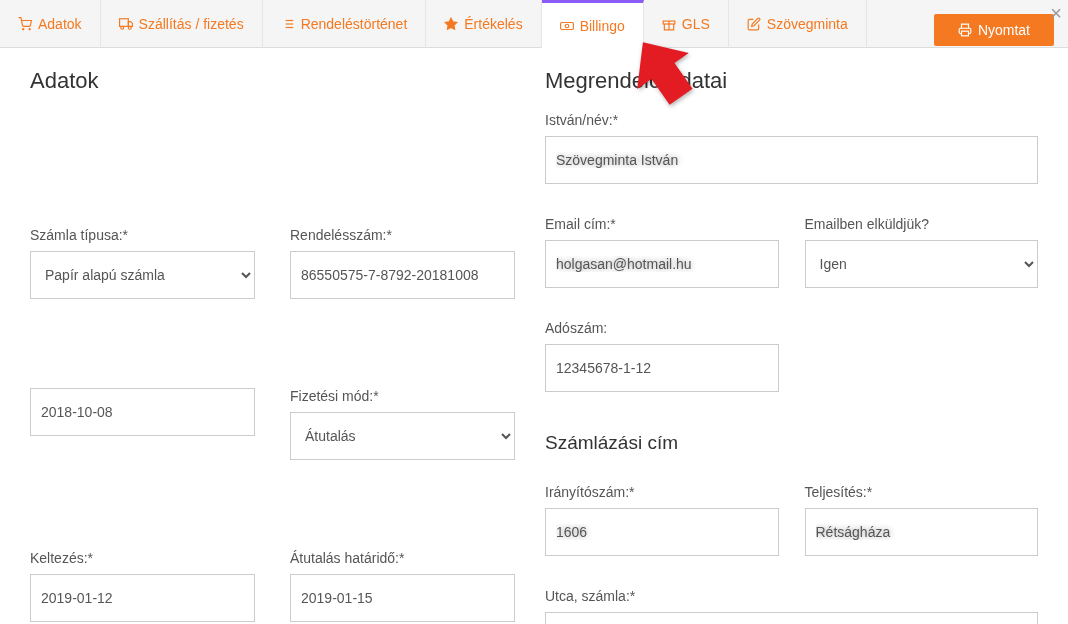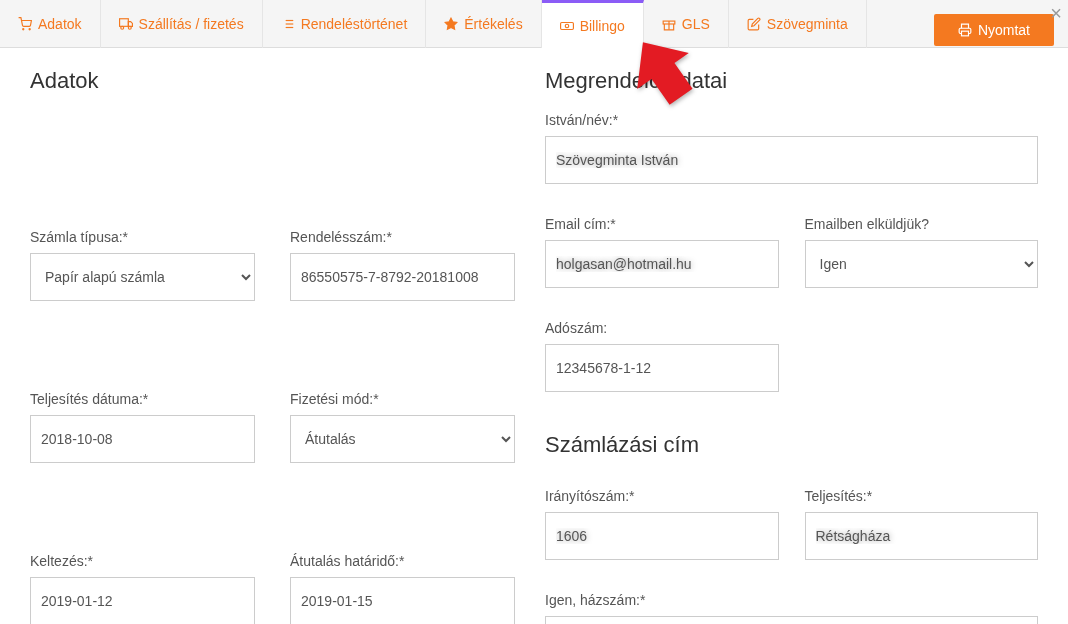--- a/index.html
+++ b/index.html
@@ -86,21 +86,21 @@
       flex: 1;
     }
     h2 {
       font-size: 22px;
       font-weight: 400;
       color: #333;
       margin-bottom: 18px;
       width: 100%;
     }
     h3 {
-      font-size: 22px;
+      font-size: 19px;
       font-weight: 400;
       color: #333;
       margin-bottom: 14px;
       margin-top: 8px;
       width: 100%;
     }
     .form-group {
       margin-bottom: 16px;
     }
     .left-grid {
@@ -260,21 +260,20 @@
           <label>Számla típusa:*</label>
           <select>
             <option>Papír alapú számla</option>
           </select>
         </div>
         <div class="form-group">
           <label>Rendelésszám:*</label>
           <input type="text" value="86550575-7-8792-20181008" style="">
         </div>
         <div class="form-group">
-          <label>Teljesítés dátuma:*</label>
           <input type="text" value="2018-10-08" style="">
         </div>
         <div class="form-group">
           <label>Fizetési mód:*</label>
           <select>
             <option>Átutalás</option>
           </select>
         </div>
         <div class="form-group">
           <label>Keltezés:*</label>
@@ -313,21 +312,21 @@
         </div>
         <div class="form-group">
           <label>Irányítószám:*</label>
           <input type="text" class="blurred" value="1606" style="">
         </div>
         <div class="form-group">
           <label>Teljesítés:*</label>
           <input type="text" class="blurred" value="Rétságháza" style="">
         </div>
         <div class="form-group full-width">
-          <label>Igen, házszám:*</label>
+          <label>Utca, számla:*</label>
           <input type="text" class="blurred" value="Kis kálvin utca 45" style="">
         </div>
       </div>
     </div>
   </div>
 
   <div class="arrow-pointer">
     <svg viewBox="0 0 100 100">
       <polygon points="50,0 95,50 70,50 70,95 30,95 30,50 5,50" fill="#e31b23" transform="rotate(-35 50 50)"></polygon>
     </svg>

